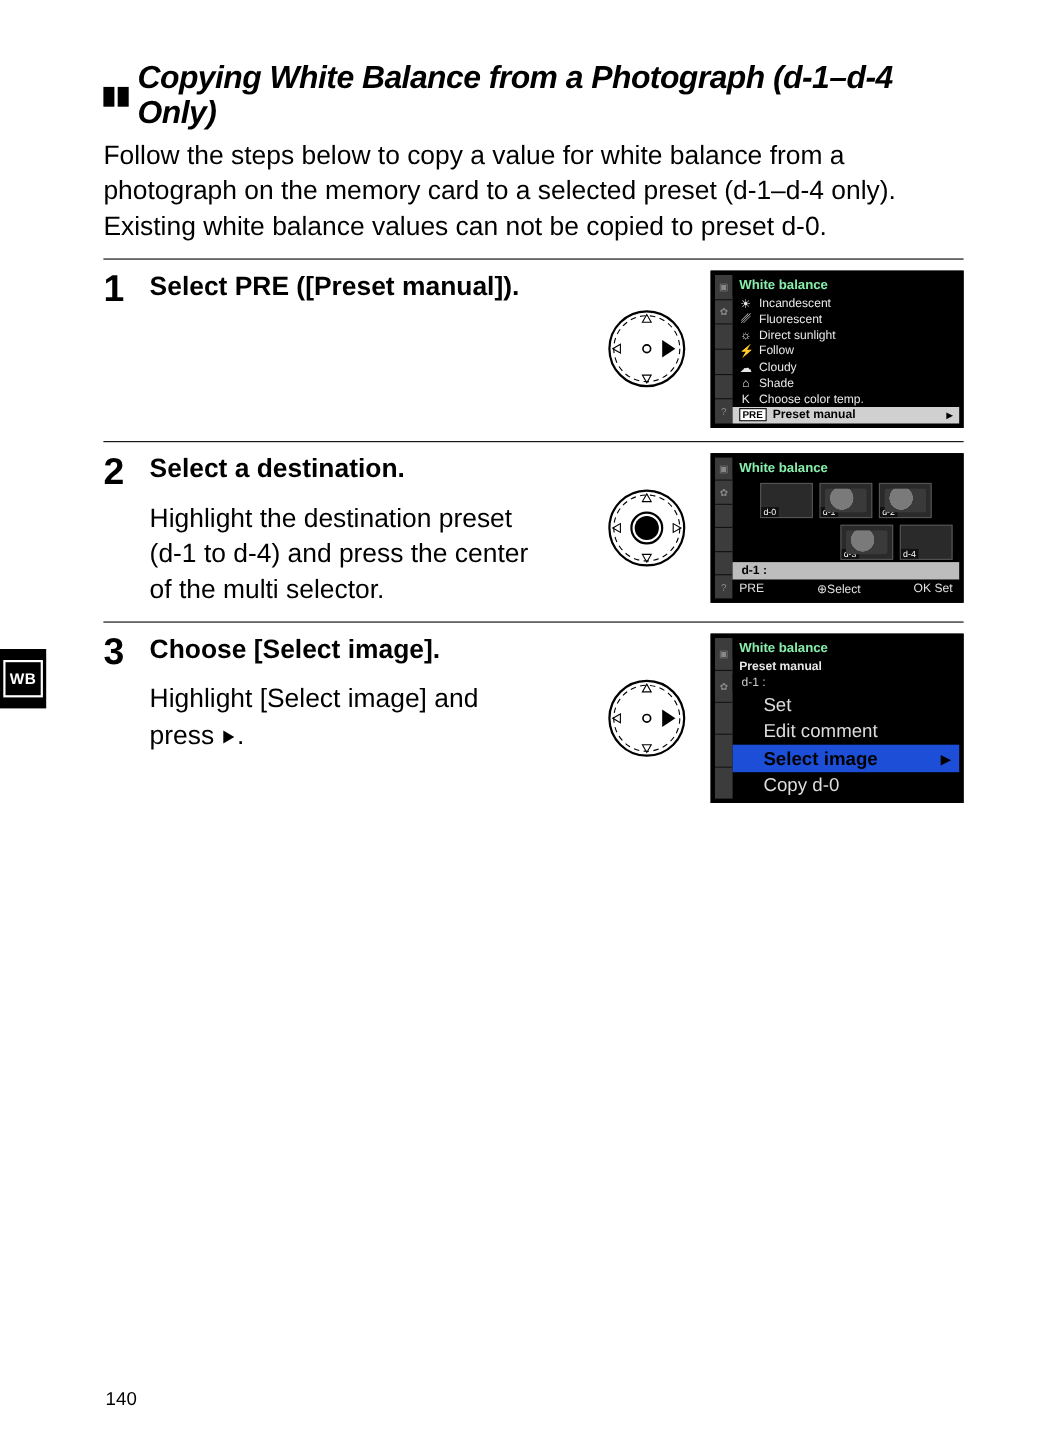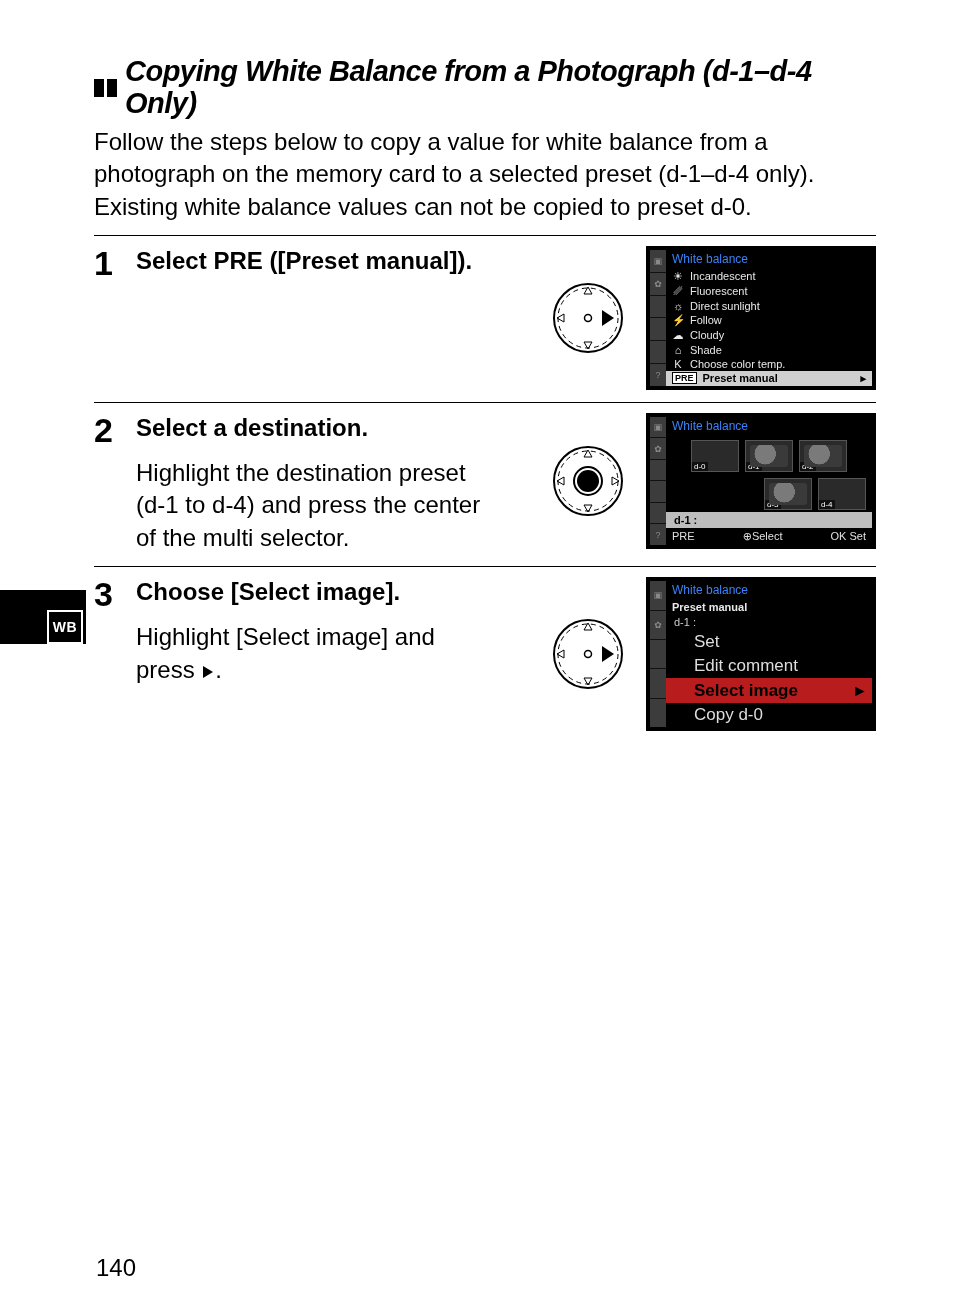--- a/index.html
+++ b/index.html
@@ -10,42 +10,42 @@
   .intro{font-size:24px;line-height:1.35;margin-top:6px;}
   hr.sep{border:none;border-top:1.5px solid #000;margin:12px 0 10px;}
   .step{display:flex;gap:16px;align-items:flex-start;}
   .step-num{font-family:"Segoe UI",Arial,sans-serif;font-weight:700;font-size:34px;line-height:1;min-width:26px;}
   .step-body{flex:1;}
   .step-title{font-family:"Segoe UI Semibold",Arial,sans-serif;font-weight:700;font-size:24px;line-height:1.25;}
   .step-title .pre{font-weight:700;font-family:"Segoe UI",Arial,sans-serif;}
   .step-text{font-size:24px;line-height:1.35;margin-top:14px;max-width:360px;}
   .step-media{display:flex;align-items:center;gap:14px;}
   .step-row{display:flex;justify-content:space-between;align-items:flex-start;gap:10px;}
-  .wb-tab{position:absolute;left:0;top:590px;width:42px;height:54px;background:#000;display:flex;align-items:flex-end;justify-content:center;padding-left:44px;}
+  .wb-tab{position:absolute;left:0;top:590px;width:42px;height:54px;background:#000;display:flex;align-items:center;justify-content:center;}
   .wb-tab-inner{width:32px;height:30px;border:2px solid #fff;display:flex;align-items:center;justify-content:center;color:#fff;font-weight:700;font-size:14px;font-family:Arial,Helvetica,sans-serif;letter-spacing:0.5px;}
   
   .lcd{width:222px;background:#000;border:4px solid #000;display:flex;font-family:Arial,Helvetica,sans-serif;}
   .lcd-side{width:16px;display:flex;flex-direction:column;}
   .lcd-side .seg{flex:1;border-bottom:1px solid #111;background:#3c3c3c;display:flex;align-items:center;justify-content:center;font-size:9px;color:#888;}
   .lcd-side .seg:last-child{border-bottom:none;}
   .lcd-main{flex:1;display:flex;flex-direction:column;}
-  .lcd-title{background:#000;color:#3b82f6;font-weight:400;font-size:12px;padding:2px 6px 3px;}
+  .lcd-title{background:#000;color:#86efac;font-weight:700;font-size:12px;padding:2px 6px 3px;}
   .lcd-item{display:flex;align-items:center;gap:6px;color:#e8e8e8;font-size:11px;padding:1px 6px;}
   .lcd-item.hl{background:#d0d0d0;color:#000;font-weight:700;}
   .lcd-item .ico{width:12px;text-align:center;color:#e8e8e8;}
   .prebox{background:#fff;color:#000;border:1px solid #000;font-size:9px;padding:0 2px;font-weight:700;}
   .lcd-footer{display:flex;justify-content:space-between;align-items:center;color:#e0e0e0;font-size:11px;padding:2px 6px;background:#000;}
   .thumb-row{display:flex;gap:6px;justify-content:center;padding:4px 6px 2px;}
   .thumb{width:46px;height:30px;background:#2a2a2a;border:1px solid #555;position:relative;text-align:right;}
   .thumb.face::after{content:"";position:absolute;inset:4px;border-radius:3px;background:radial-gradient(circle at 40% 40%, #7a7a7a 0 40%, transparent 41%),#3a3a3a;}
   .thumb .lab{position:absolute;bottom:0;left:0;font-size:8px;color:#fff;background:rgba(0,0,0,.6);padding:0 2px;}
   .lcd-sub{color:#ddd;font-size:17px;padding:2px 8px;}
-  .lcd-sub.hl{background:#b91c1c;color:#000;font-weight:700;display:flex;justify-content:space-between;align-items:center;}
+  .lcd-sub.hl{background:#1d4ed8;color:#000;font-weight:700;display:flex;justify-content:space-between;align-items:center;}
   .lcd-section{background:#000;padding:2px 8px;color:#ccc;font-size:11px;}
-  .page-num{position:absolute;bottom:32px;left:96px;font-size:24px;}
+  .page-num{position:absolute;bottom:32px;left:96px;font-size:17px;}
   .tri{display:inline-block;vertical-align:-1px;}
 </style>
 </head>
 <body>
 
 <div class="page">
 
   <div class="section-heading">
     <span class="blk-squares">
         <span></span>

